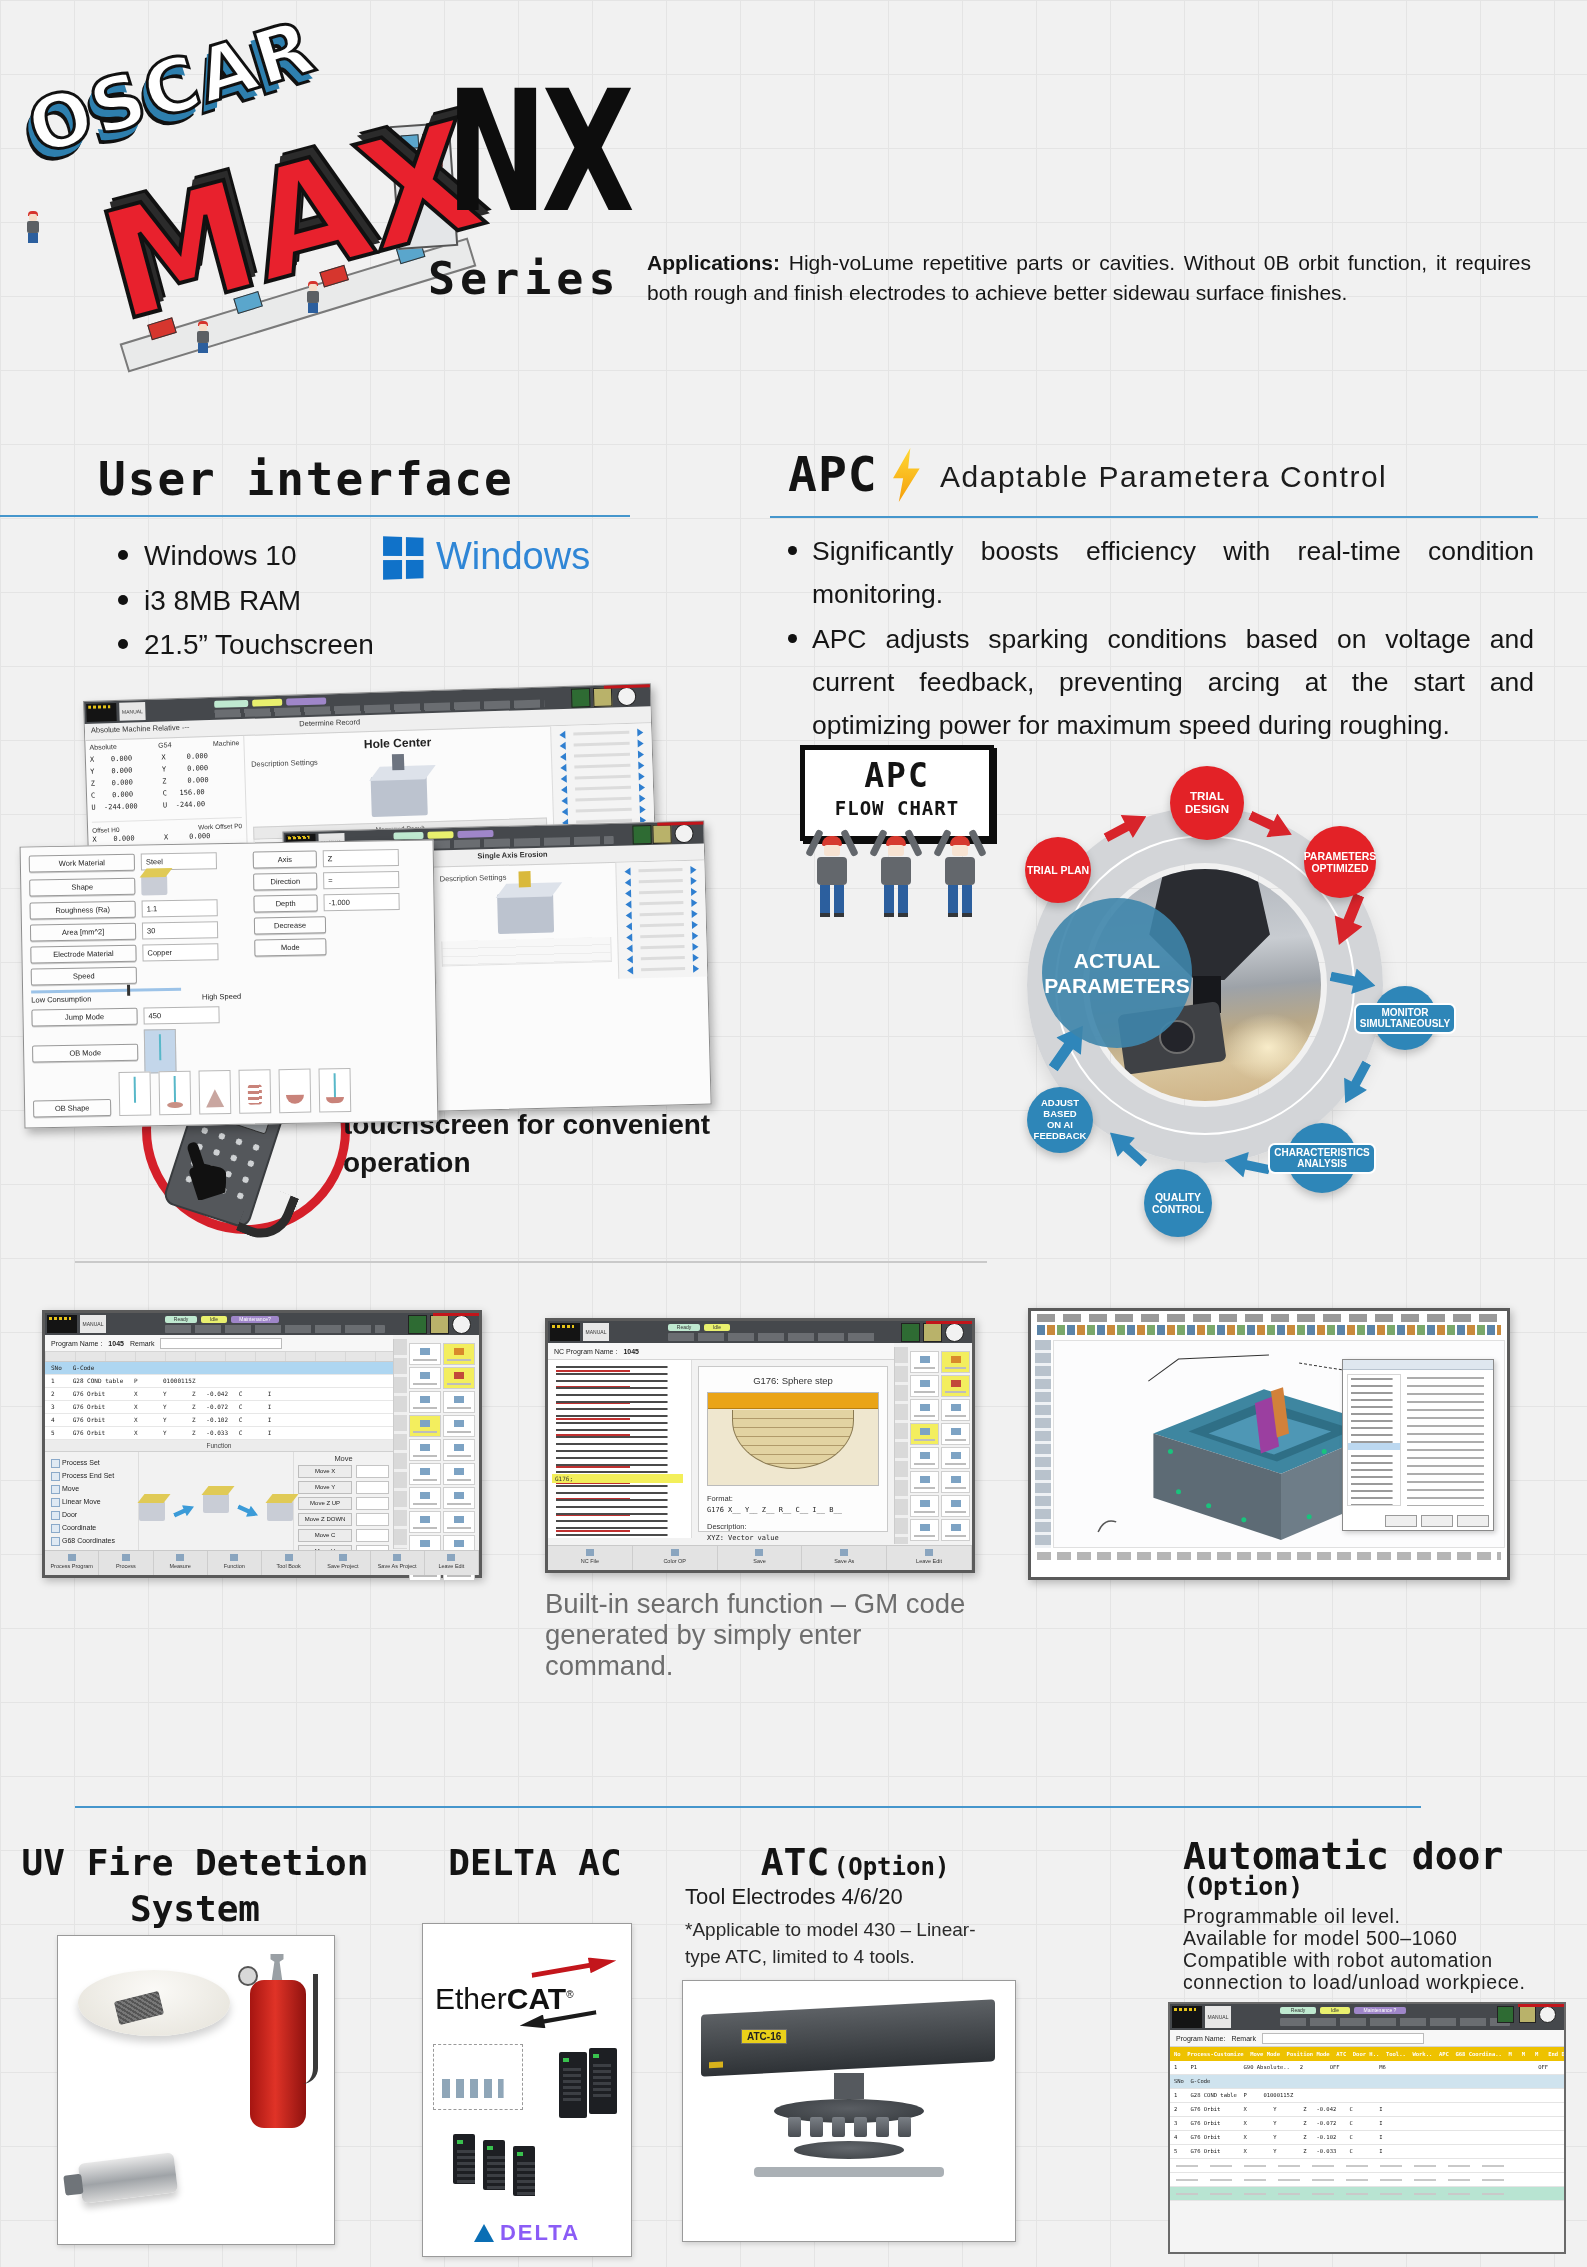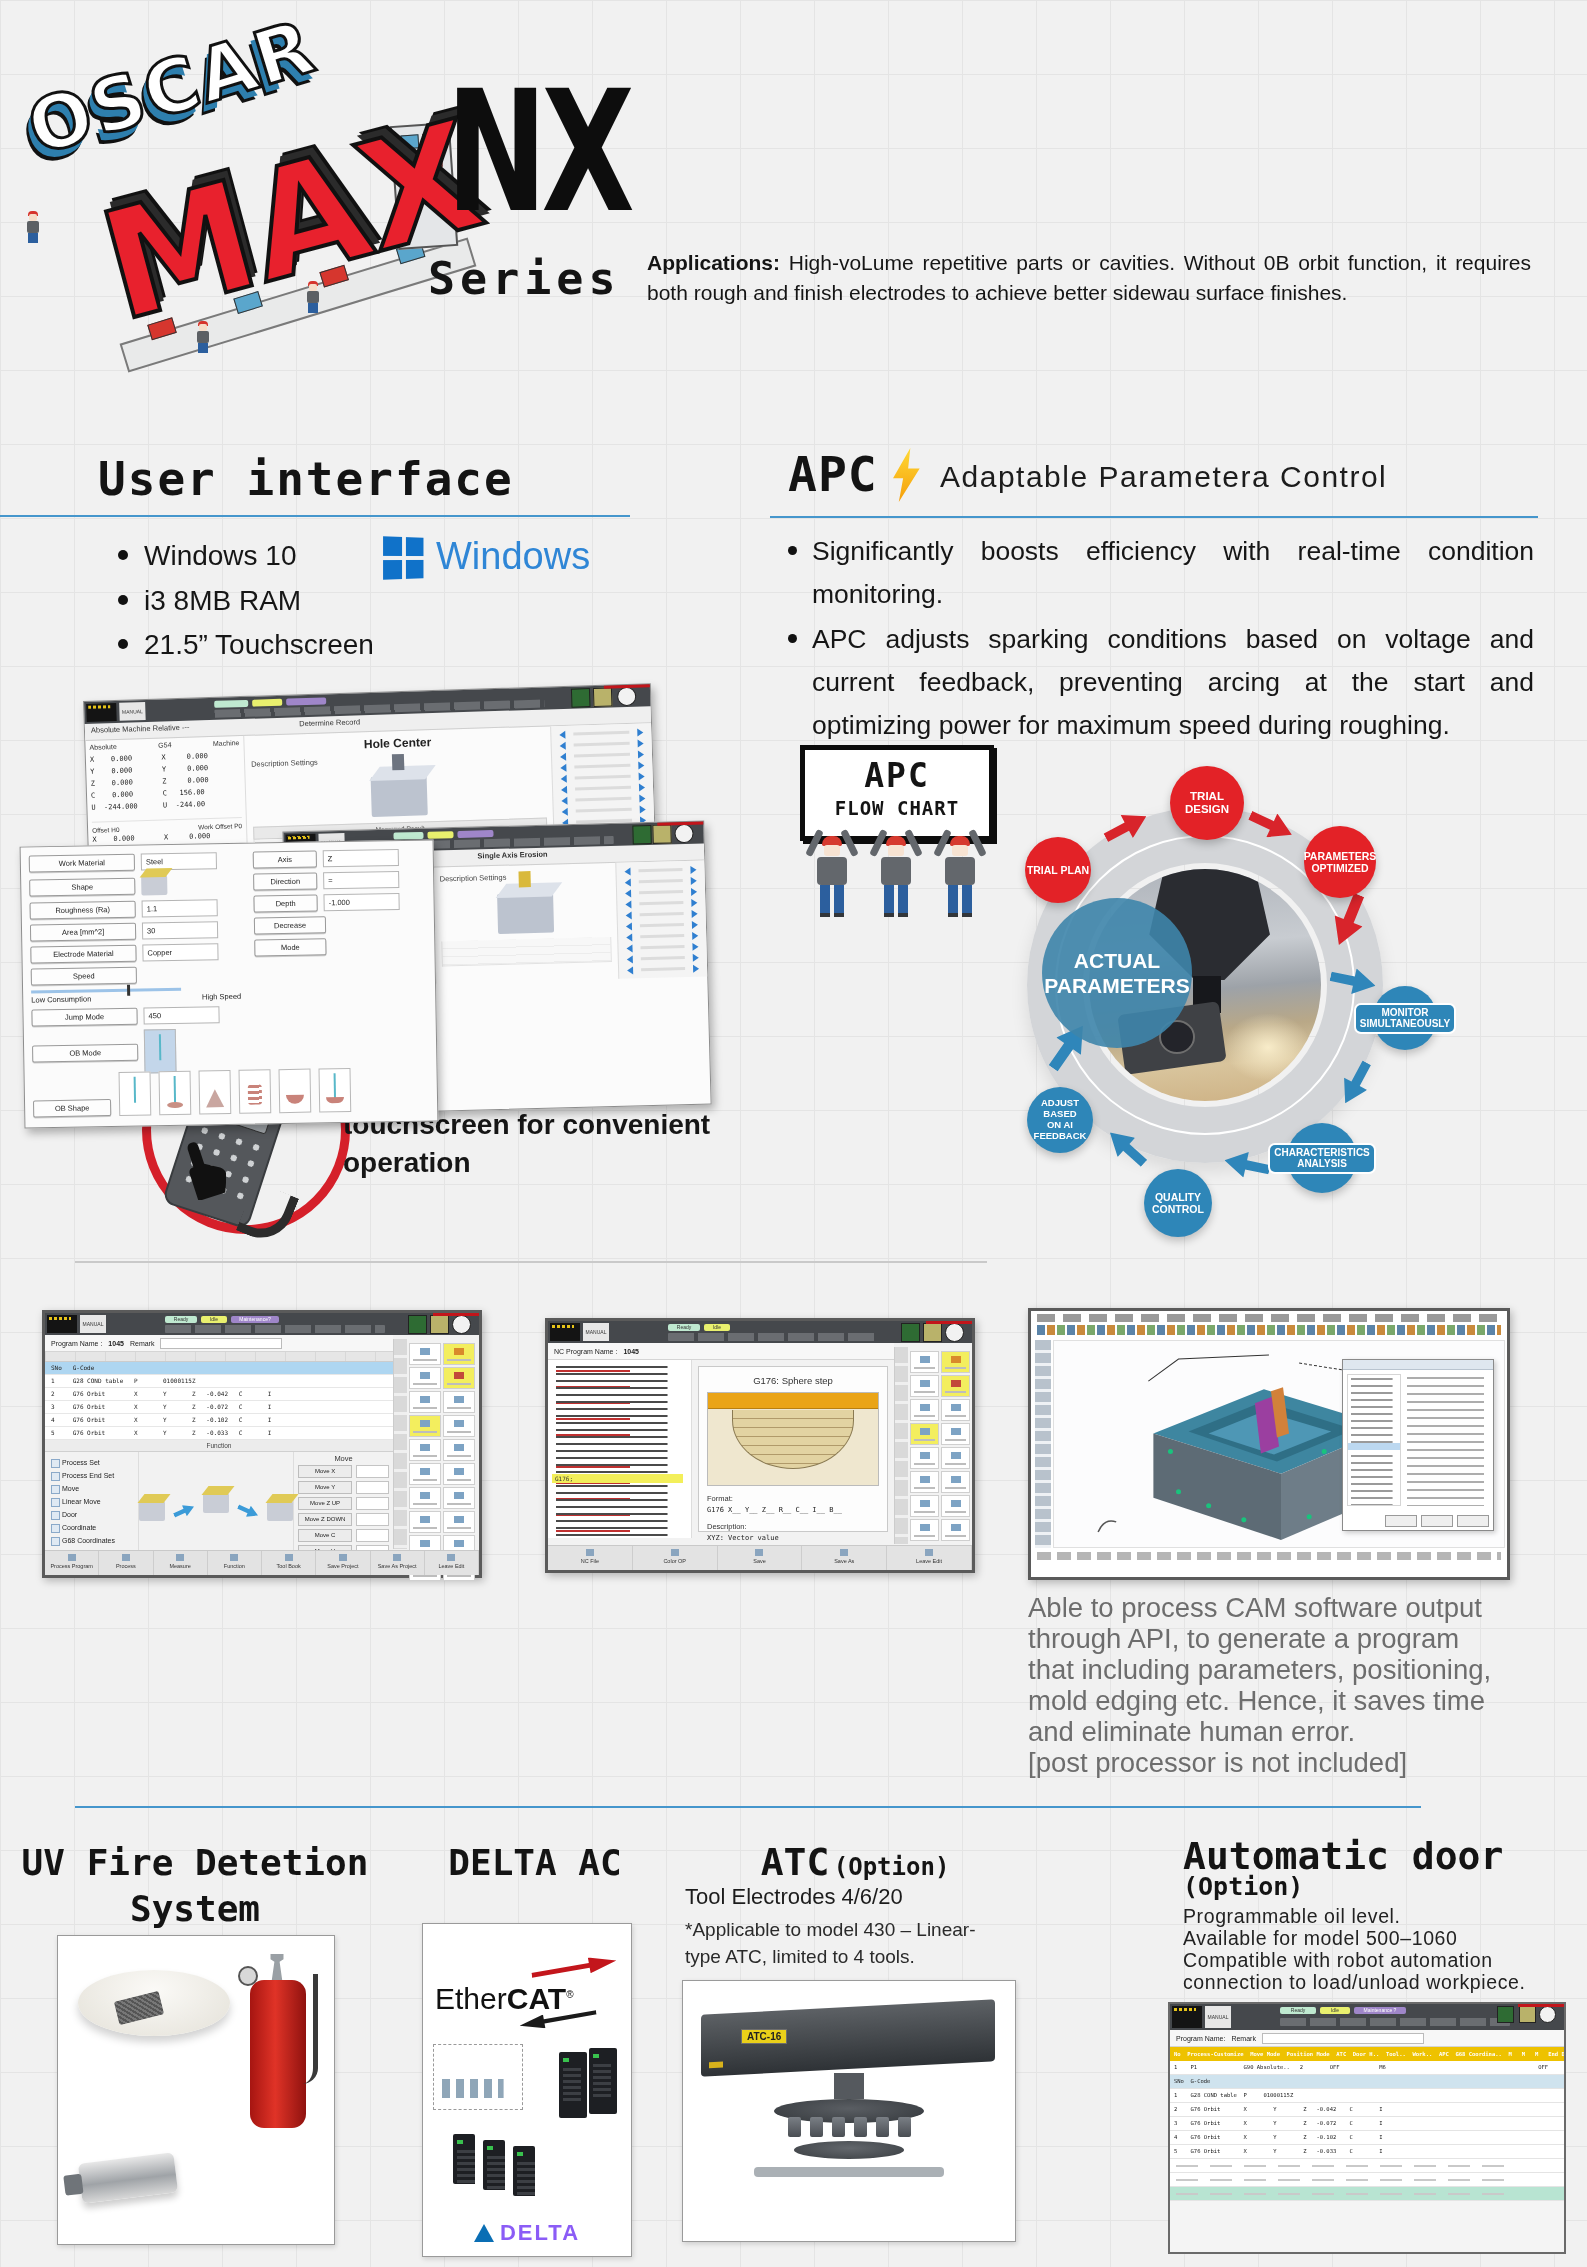--- a/index.html
+++ b/index.html
@@ -911,26 +911,23 @@
               <i></i>
               <i></i>
               <i></i>
             </div>
         </div>
       </div>
     </div>
     <div class="statusb"></div>
   </div>
 
-  <div class="caption prel" style="left:1028px;top:1592px;width:520px;">Able to process CAM software output
-through API, to generate a program
-that including parameters, positioning,
-mold edging etc. Hence, it saves time
-and eliminate human error.
-[post processor is not included]</div>
+  <div class="caption prel" style="left:545px;top:1588px;width:450px;">Built-in search function – GM code
+generated by simply enter
+command.</div>
 
   <div class="abs blue-div"></div>
 
   <div class="sec-h pxf prel" style="left:20px;top:1840px;width:350px;font-size:36px;line-height:46px;">UV Fire Detetion
 System</div>
   <div class="card" style="left:57px;top:1935px;width:276px;height:308px;">
     <div class="det">
         <div class="w"></div>
       </div>
     <div class="ext">

